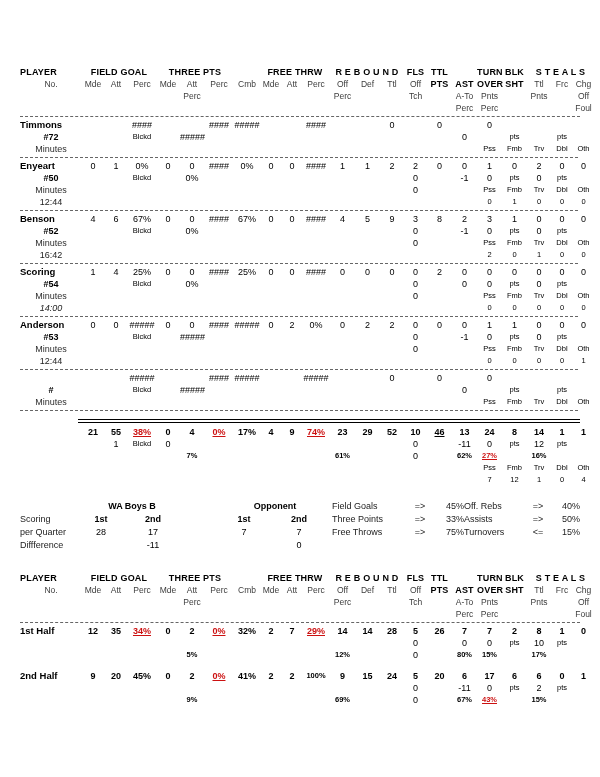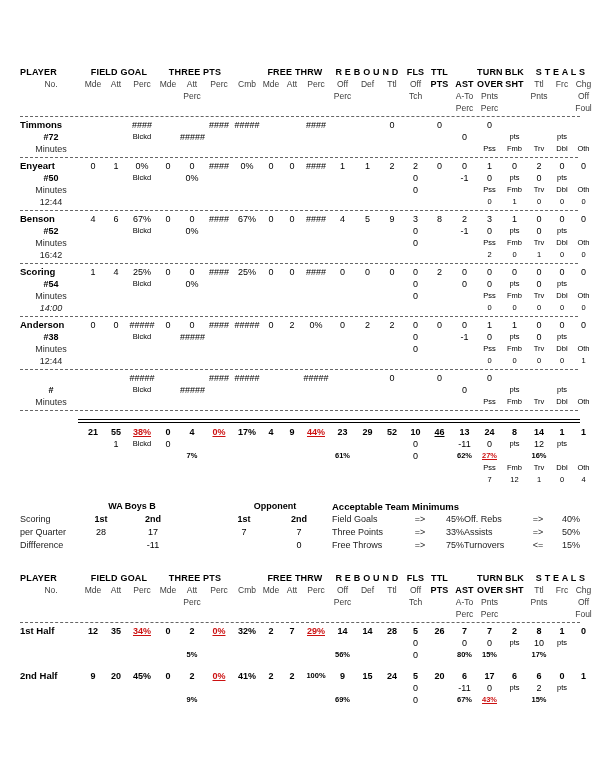--- a/index.html
+++ b/index.html
@@ -324,21 +324,21 @@
             <div class="cell" style="grid-column: 15;">0</div>
             <div class="cell" style="grid-column: 16;">0</div>
             <div class="cell" style="grid-column: 17;">0</div>
             <div class="cell" style="grid-column: 18;">1</div>
             <div class="cell" style="grid-column: 19;">1</div>
             <div class="cell" style="grid-column: 20;">0</div>
             <div class="cell" style="grid-column: 21;">0</div>
             <div class="cell" style="grid-column: 22;">0</div>
           </div>
           <div class="grow">
-            <div class="cell pnum" style="grid-column: 1;">#38</div>
+            <div class="cell pnum" style="grid-column: 1;">#53</div>
             <div class="cell sm" style="grid-column: 4;">Blckd</div>
             <div class="cell" style="grid-column: 6;">#####</div>
             <div class="cell" style="grid-column: 15;">0</div>
             <div class="cell" style="grid-column: 17;">-1</div>
             <div class="cell" style="grid-column: 18;">0</div>
             <div class="cell sm" style="grid-column: 19;">pts</div>
             <div class="cell" style="grid-column: 20;">0</div>
             <div class="cell sm" style="grid-column: 21;">pts</div>
           </div>
           <div class="grow">
@@ -395,21 +395,21 @@
         <div class="grow brow">
           <div class="cell" style="grid-column: 2;">21</div>
           <div class="cell" style="grid-column: 3;">55</div>
           <div class="cell red" style="grid-column: 4;">38%</div>
           <div class="cell" style="grid-column: 5;">0</div>
           <div class="cell" style="grid-column: 6;">4</div>
           <div class="cell red" style="grid-column: 7;">0%</div>
           <div class="cell" style="grid-column: 8;">17%</div>
           <div class="cell" style="grid-column: 9;">4</div>
           <div class="cell" style="grid-column: 10;">9</div>
-          <div class="cell red" style="grid-column: 11;">44%</div>
+          <div class="cell red" style="grid-column: 11;">74%</div>
           <div class="cell" style="grid-column: 12;">23</div>
           <div class="cell" style="grid-column: 13;">29</div>
           <div class="cell" style="grid-column: 14;">52</div>
           <div class="cell" style="grid-column: 15;">10</div>
           <div class="cell" style="grid-column: 16; text-decoration: underline;">46</div>
           <div class="cell" style="grid-column: 17;">13</div>
           <div class="cell" style="grid-column: 18;">24</div>
           <div class="cell" style="grid-column: 19;">8</div>
           <div class="cell" style="grid-column: 20;">14</div>
           <div class="cell" style="grid-column: 21;">1</div>
@@ -469,21 +469,20 @@
           <span class="sc" style="grid-column:5">7</span>
           <span class="sc" style="grid-column:6">7</span>
 
           <span class="sc lbl" style="grid-column:1">Diffference</span>
           <span class="sc" style="grid-column:3">-11</span>
           <span class="sc" style="grid-column:6">0</span>
         </div>
       </div>
 
       <div class="minimums">
-        <div class="mn-title">Acceptable Team Minimums</div>
         <div class="mn-grid">
           <span class="mn">Field Goals</span>
           <span class="mn ar">=&gt;</span>
           <span class="mn val">45%</span>
           <span class="mn">Off. Rebs</span>
           <span class="mn ar">=&gt;</span>
           <span class="mn val">40%</span>
 
           <span class="mn">Three Points</span>
           <span class="mn ar">=&gt;</span>
@@ -584,21 +583,21 @@
           <div class="grow">
             <div class="cell" style="grid-column: 15;">0</div>
             <div class="cell" style="grid-column: 17;">0</div>
             <div class="cell" style="grid-column: 18;">0</div>
             <div class="cell sm" style="grid-column: 19;">pts</div>
             <div class="cell" style="grid-column: 20;">10</div>
             <div class="cell sm" style="grid-column: 21;">pts</div>
           </div>
           <div class="grow">
             <div class="cell pct" style="grid-column: 6;">5%</div>
-            <div class="cell pct" style="grid-column: 12;">56%</div>
+            <div class="cell pct" style="grid-column: 12;">12%</div>
             <div class="cell" style="grid-column: 15;">0</div>
             <div class="cell pct" style="grid-column: 17;">80%</div>
             <div class="cell pct" style="grid-column: 18;">15%</div>
             <div class="cell pct" style="grid-column: 20;">17%</div>
           </div>
         </div>
         <div class="half-block">
           <div class="grow brow">
             <div class="cell name" style="grid-column: 1;">2nd Half</div>
             <div class="cell" style="grid-column: 2;">9</div>

